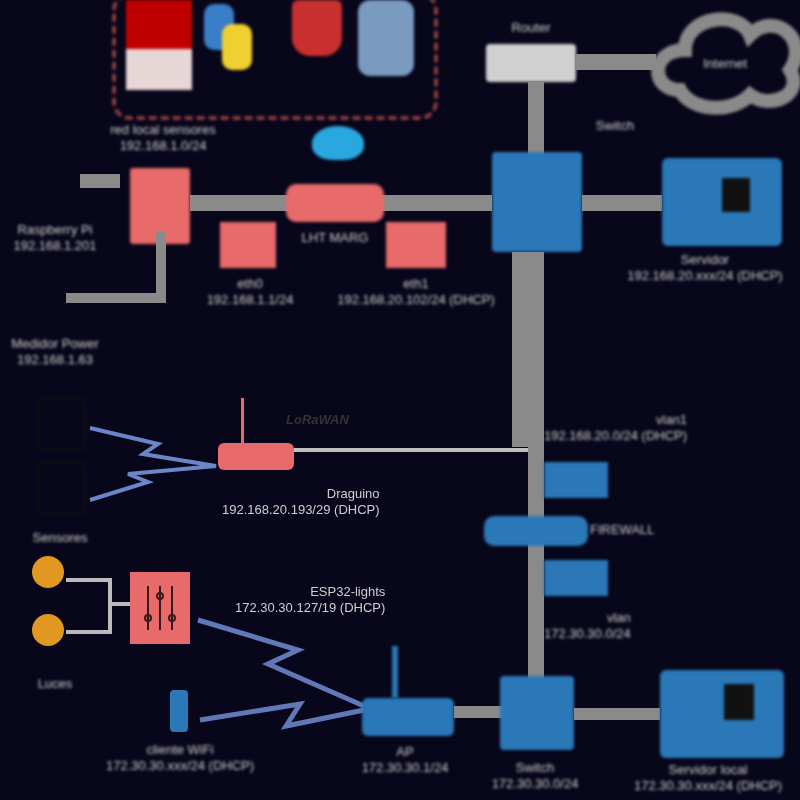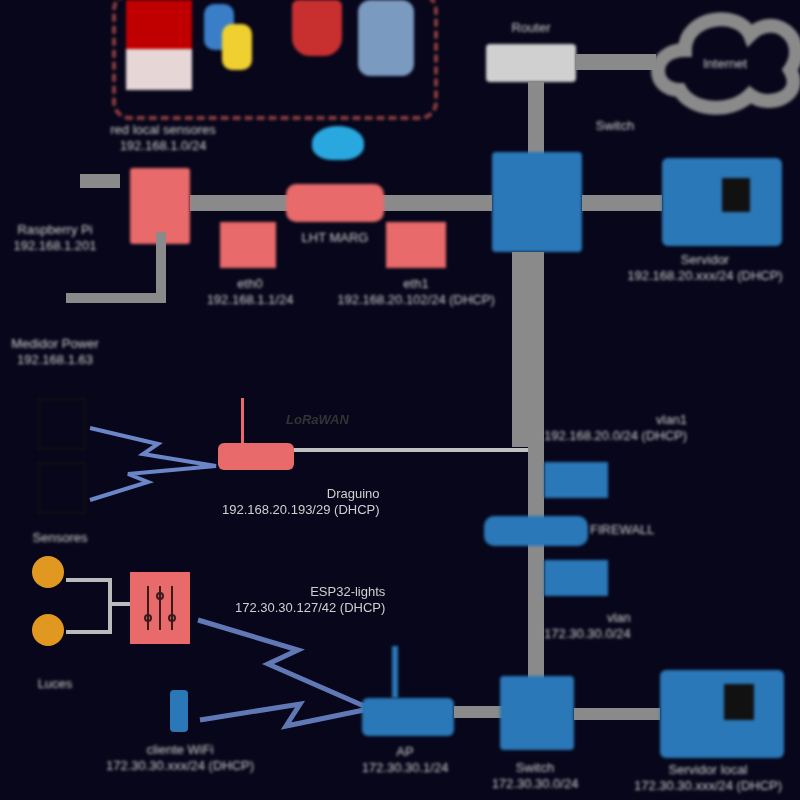--- a/index.html
+++ b/index.html
@@ -124,21 +124,21 @@
         <circle cx="8" cy="36" r="3"></circle>
       <line x1="20" y1="4" x2="20" y2="48"></line>
         <circle cx="20" cy="14" r="3"></circle>
       <line x1="32" y1="4" x2="32" y2="48"></line>
         <circle cx="32" cy="36" r="3"></circle>
     </g>
   </svg>
 </div>
 <div class="lbl left" style="left:192px;top:584px;margin-left:43px;">
   <div>ESP32-lights</div>
-    <div>172.30.30.127/42 (DHCP)</div>
+    <div>172.30.30.127/19 (DHCP)</div>
 </div>
 <div class="line" style="left:110px;top:602px;width:20px;height:4px;background:#bbb;"></div>
 <div class="line" style="left:108px;top:578px;width:4px;height:56px;background:#bbb;"></div>
 <div class="line" style="left:66px;top:578px;width:44px;height:4px;background:#bbb;"></div>
 <div class="line" style="left:66px;top:630px;width:44px;height:4px;background:#bbb;"></div>
 <div class="abs" style="left:32px;top:556px;width:32px;height:32px;background:#e09820;border-radius:50%;"></div>
 <div class="abs" style="left:32px;top:614px;width:32px;height:32px;background:#e09820;border-radius:50%;"></div>
 <div class="lbl blur" style="left:20px;top:676px;width:70px;">Luces</div>
 
 <svg style="left:198px;top:620px;" width="170" height="90">

